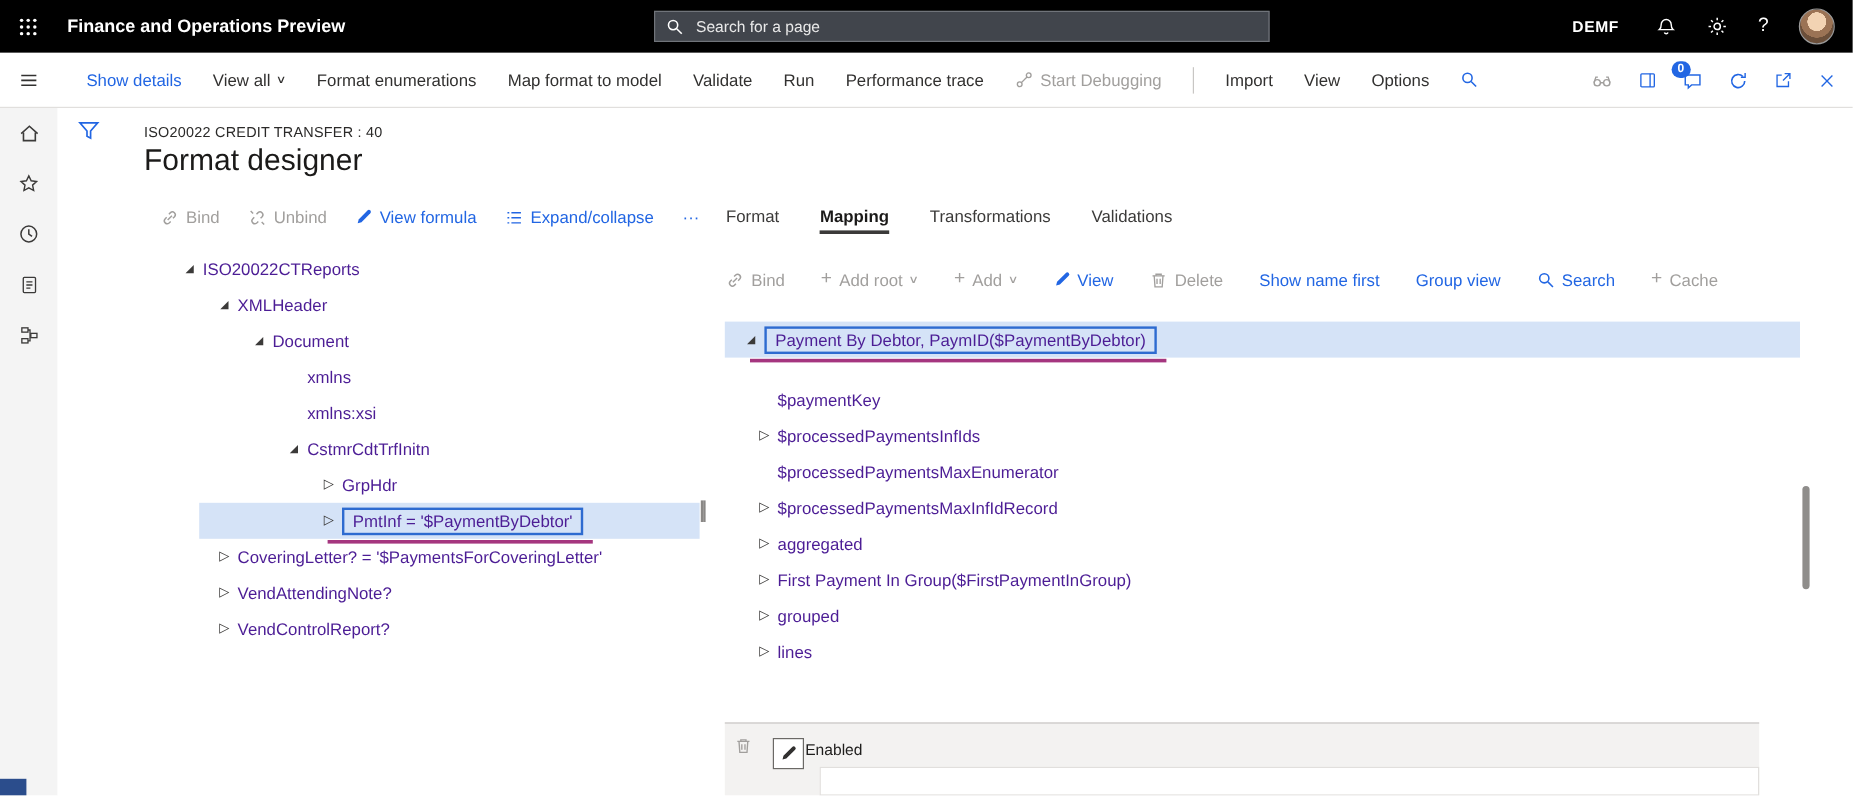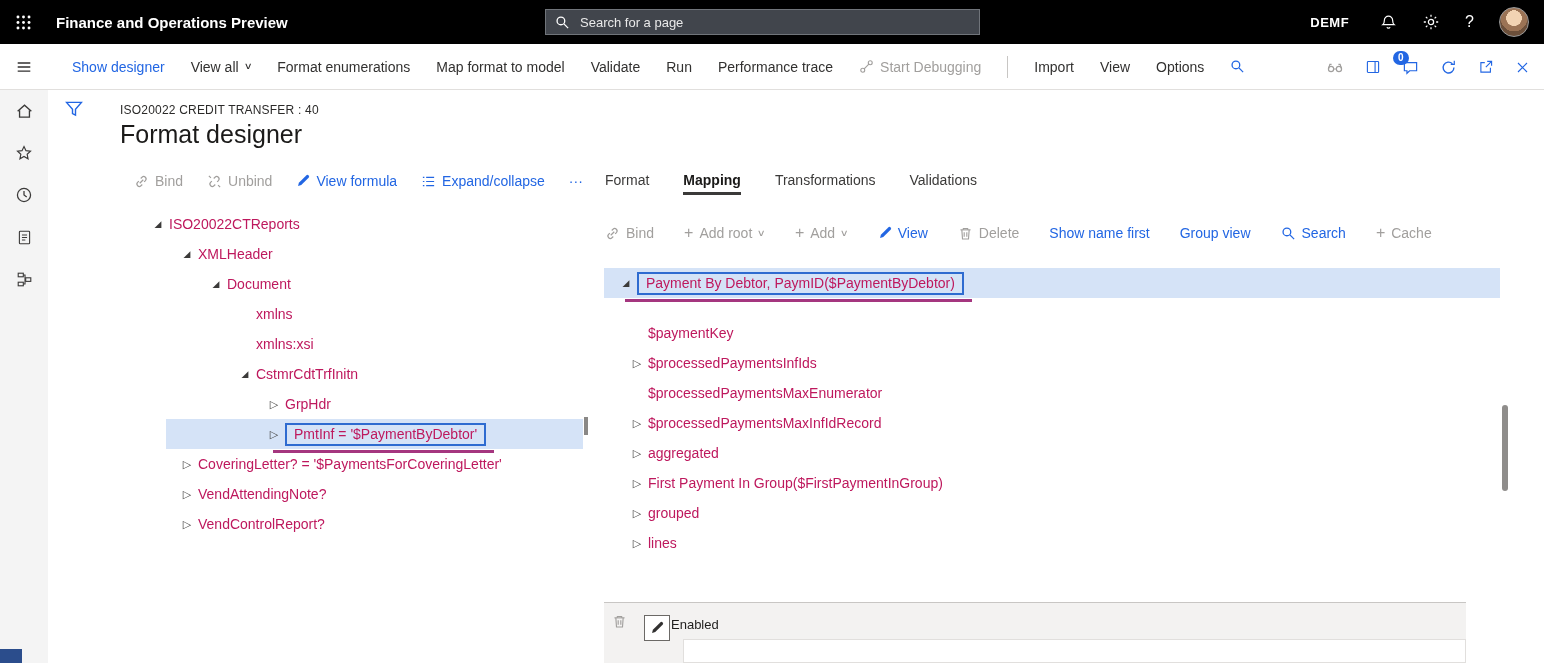--- a/index.html
+++ b/index.html
@@ -4,21 +4,21 @@
 <style>
   *{box-sizing:border-box}
   html,body{margin:0;padding:0}
   body{width:1544px;height:663px;position:relative;overflow:hidden;background:#fff;
        font-family:"Liberation Sans","DejaVu Sans",sans-serif;color:#323130}
 
   
   .topbar{position:absolute;top:0;left:0;width:100%;height:44px;background:#000;display:flex;align-items:center;color:#fff}
   .waffle{width:46px;height:44px;display:flex;align-items:center;justify-content:center;color:#fff;cursor:pointer}
   .app-title{font-size:15px;font-weight:700;margin-left:10px;white-space:nowrap}
-  .top-search{position:absolute;left:545px;top:9px;width:435px;height:26px;background:#41454c;border:1px solid #70747a;
+  .top-search{position:absolute;left:545px;top:9px;width:513px;height:26px;background:#41454c;border:1px solid #70747a;
               display:flex;align-items:center;gap:8px;padding:0 9px}
   .ts-input{flex:1;background:transparent;border:none;outline:none;color:#fff;font-size:13px;font-family:inherit}
   .ts-input::placeholder{color:#e9e9e9}
   .top-right{position:absolute;right:0;top:0;height:44px;display:flex;align-items:center;gap:25px;padding-right:15px}
   .env{font-size:13px;font-weight:700;letter-spacing:.5px;margin-right:6px}
   .top-ic{display:flex;align-items:center;color:#fff;cursor:pointer}
   .avatar{width:30px;height:30px;border-radius:50%;border:1px solid #9a9a9a;cursor:pointer;
           background:radial-gradient(circle at 50% 36%,#f2d3b3 0 34%,#9b7355 35% 58%,#6b4f3a 59% 100%)}
 
   
@@ -61,21 +61,21 @@
 
   
   .fmt-tree{position:absolute;left:72px;top:119px;width:463px}
   .map-tree{position:absolute;left:556px;top:178px;width:896px}
   .tree-row{position:relative;height:30px}
   .sel-bg{position:absolute;top:0;bottom:0;right:0;background:var(--selection)}
   .row-inner{position:relative;height:30px;display:flex;align-items:center}
   .twisty{width:16px;flex:0 0 16px;margin-right:3px;text-align:center;color:#3b3a39;cursor:pointer;line-height:1}
   .tw-exp{font-size:9px}
   .tw-col{font-size:11px}
-  .node-label{font-size:14px;color:#be185d;white-space:nowrap}
+  .node-label{font-size:14px;color:#4c1d95;white-space:nowrap}
   .annot{position:relative;border:2px solid var(--annotation-box);padding:1px 7px 2px}
   .annot::after{content:'';position:absolute;left:-14px;right:-10px;bottom:-9px;height:3px;background:var(--annotation-underline)}
 
   
   .splitter{position:absolute;left:536px;top:327px;width:4px;height:18px;border-left:2px solid #8a8886;border-right:2px solid #8a8886;cursor:col-resize}
   .vscroll{position:absolute;left:1454px;top:315px;width:6px;height:86px;background:#8f8d8b;border-radius:3px;cursor:pointer}
 
   
   .detail-strip{position:absolute;left:556px;right:78px;top:512px;bottom:0;background:#f3f2f1;border-top:1px solid #c8c6c4}
   .d-trash{position:absolute;left:8px;top:11px;color:#a19f9d;cursor:pointer}
@@ -133,21 +133,21 @@
 </header>
 
 <div class="cmdbar">
   <div class="cb-menu">
       <svg viewBox="0 0 20 20" width="18" height="18" fill="none" stroke="currentColor" stroke-width="1.5">
         <path d="M3 5.5h14M3 10h14M3 14.5h14"></path>
       </svg>
     </div>
   <div class="cb-items" id="cmdbar-items">
       <div class="tb-item link">
-        <span>Show designer</span>
+        <span>Show details</span>
       </div>
       <div class="tb-item">
         <span>View all</span>
         <span class="ic">
           <span class="chev-glyph">∨</span>
         </span>
       </div>
       <div class="tb-item">
         <span>Format enumerations</span>
       </div>

